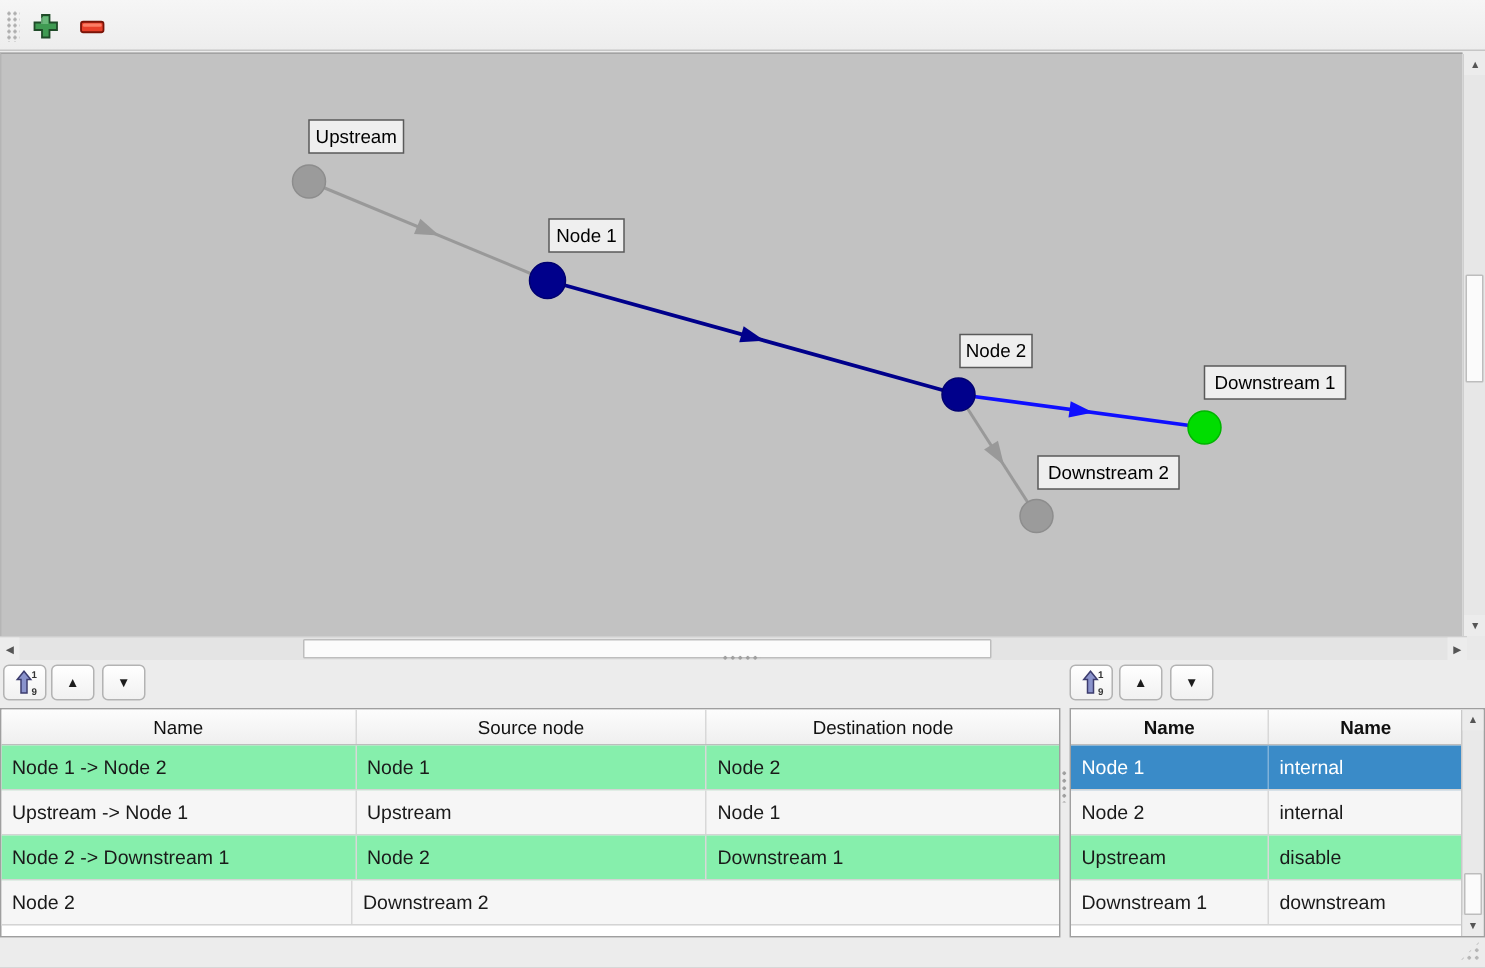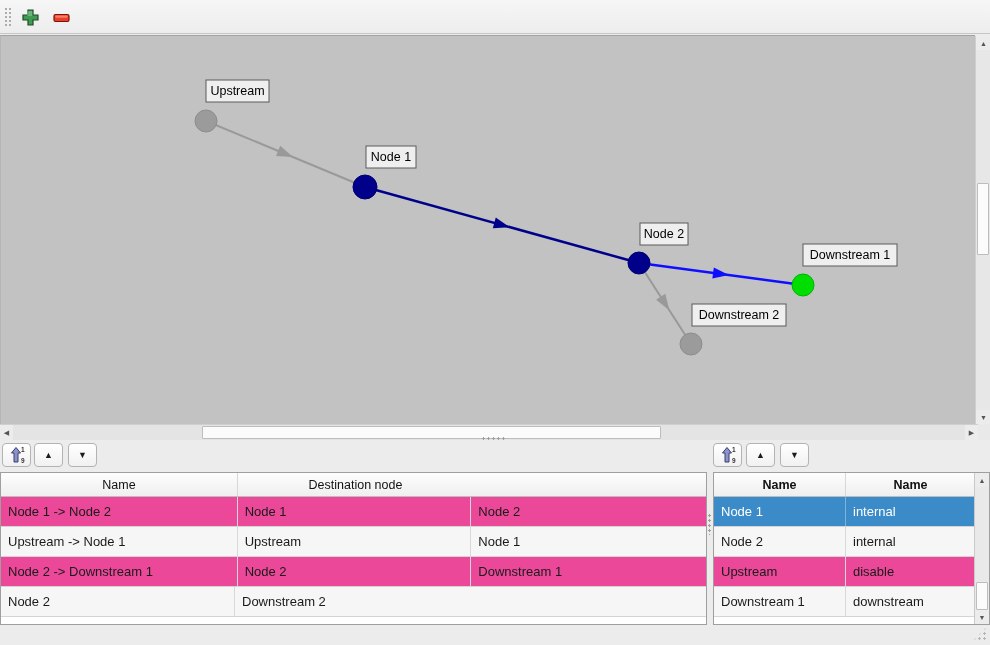--- a/index.html
+++ b/index.html
@@ -62,21 +62,21 @@
   .table { background:#ffffff; border:1px solid #9f9f9f; overflow:hidden; }
   .t-left  { left:0;  top:472px; width:707px; height:153px; }
   .t-right { left:713px; top:472px; width:277px; height:153px; }
   .t-row { display:flex; height:30px; }
   .t-head { height:24px; background:linear-gradient(#fdfdfd,#efefef); border-bottom:1px solid #bdbdbd; }
   .t-head .t-cell { justify-content:center; padding:0; color:#111; font-size:12.5px; }
   .t-right .t-head .t-cell { font-weight:bold; }
   .t-cell { display:flex; align-items:center; padding:0 7px; border-right:1px solid #d8d8d8;
     overflow:hidden; white-space:nowrap; }
   .t-cell:last-child { border-right:none; }
-  .t-body .t-row { border-bottom:1px solid #d4d4d4; background:#ec4899; }
+  .t-body .t-row { border-bottom:1px solid #d4d4d4; background:#86efac; }
   .t-body .t-row:nth-child(even) { background:#f6f6f6; }
   .t-row.selected { background:#3a8bc8 !important; color:#ffffff; }
   .t-row.selected .t-cell { border-right-color:#7fb2d9; }
   .cL1 { width:237px; } .cL2 { width:234px; } .cL3 { width:235px;text-align:right; }
   .cR1 { width:132px; } .cR2 { width:129px; }
   .t-right .t-head, .t-right .t-body { width:261px; }
 </style>
 </head>
 <body>
 
@@ -163,20 +163,21 @@
 <button class="abs mini-btn" style="left:746px;">
   <span class="tri">▲</span>
 </button>
 <button class="abs mini-btn" style="left:780px;">
   <span class="tri">▼</span>
 </button>
 
 <div class="abs table t-left">
   <div class="t-row t-head">
     <div class="t-cell cL1">Name</div>
+    <div class="t-cell cL2">Source node</div>
     <div class="t-cell cL3">Destination node</div>
   </div>
   <div class="t-body">
     <div class="t-row">
       <div class="t-cell cL1">Node 1 -&gt; Node 2</div>
       <div class="t-cell cL2">Node 1</div>
       <div class="t-cell cL3">Node 2</div>
     </div>
     <div class="t-row">
       <div class="t-cell cL1">Upstream -&gt; Node 1</div>

